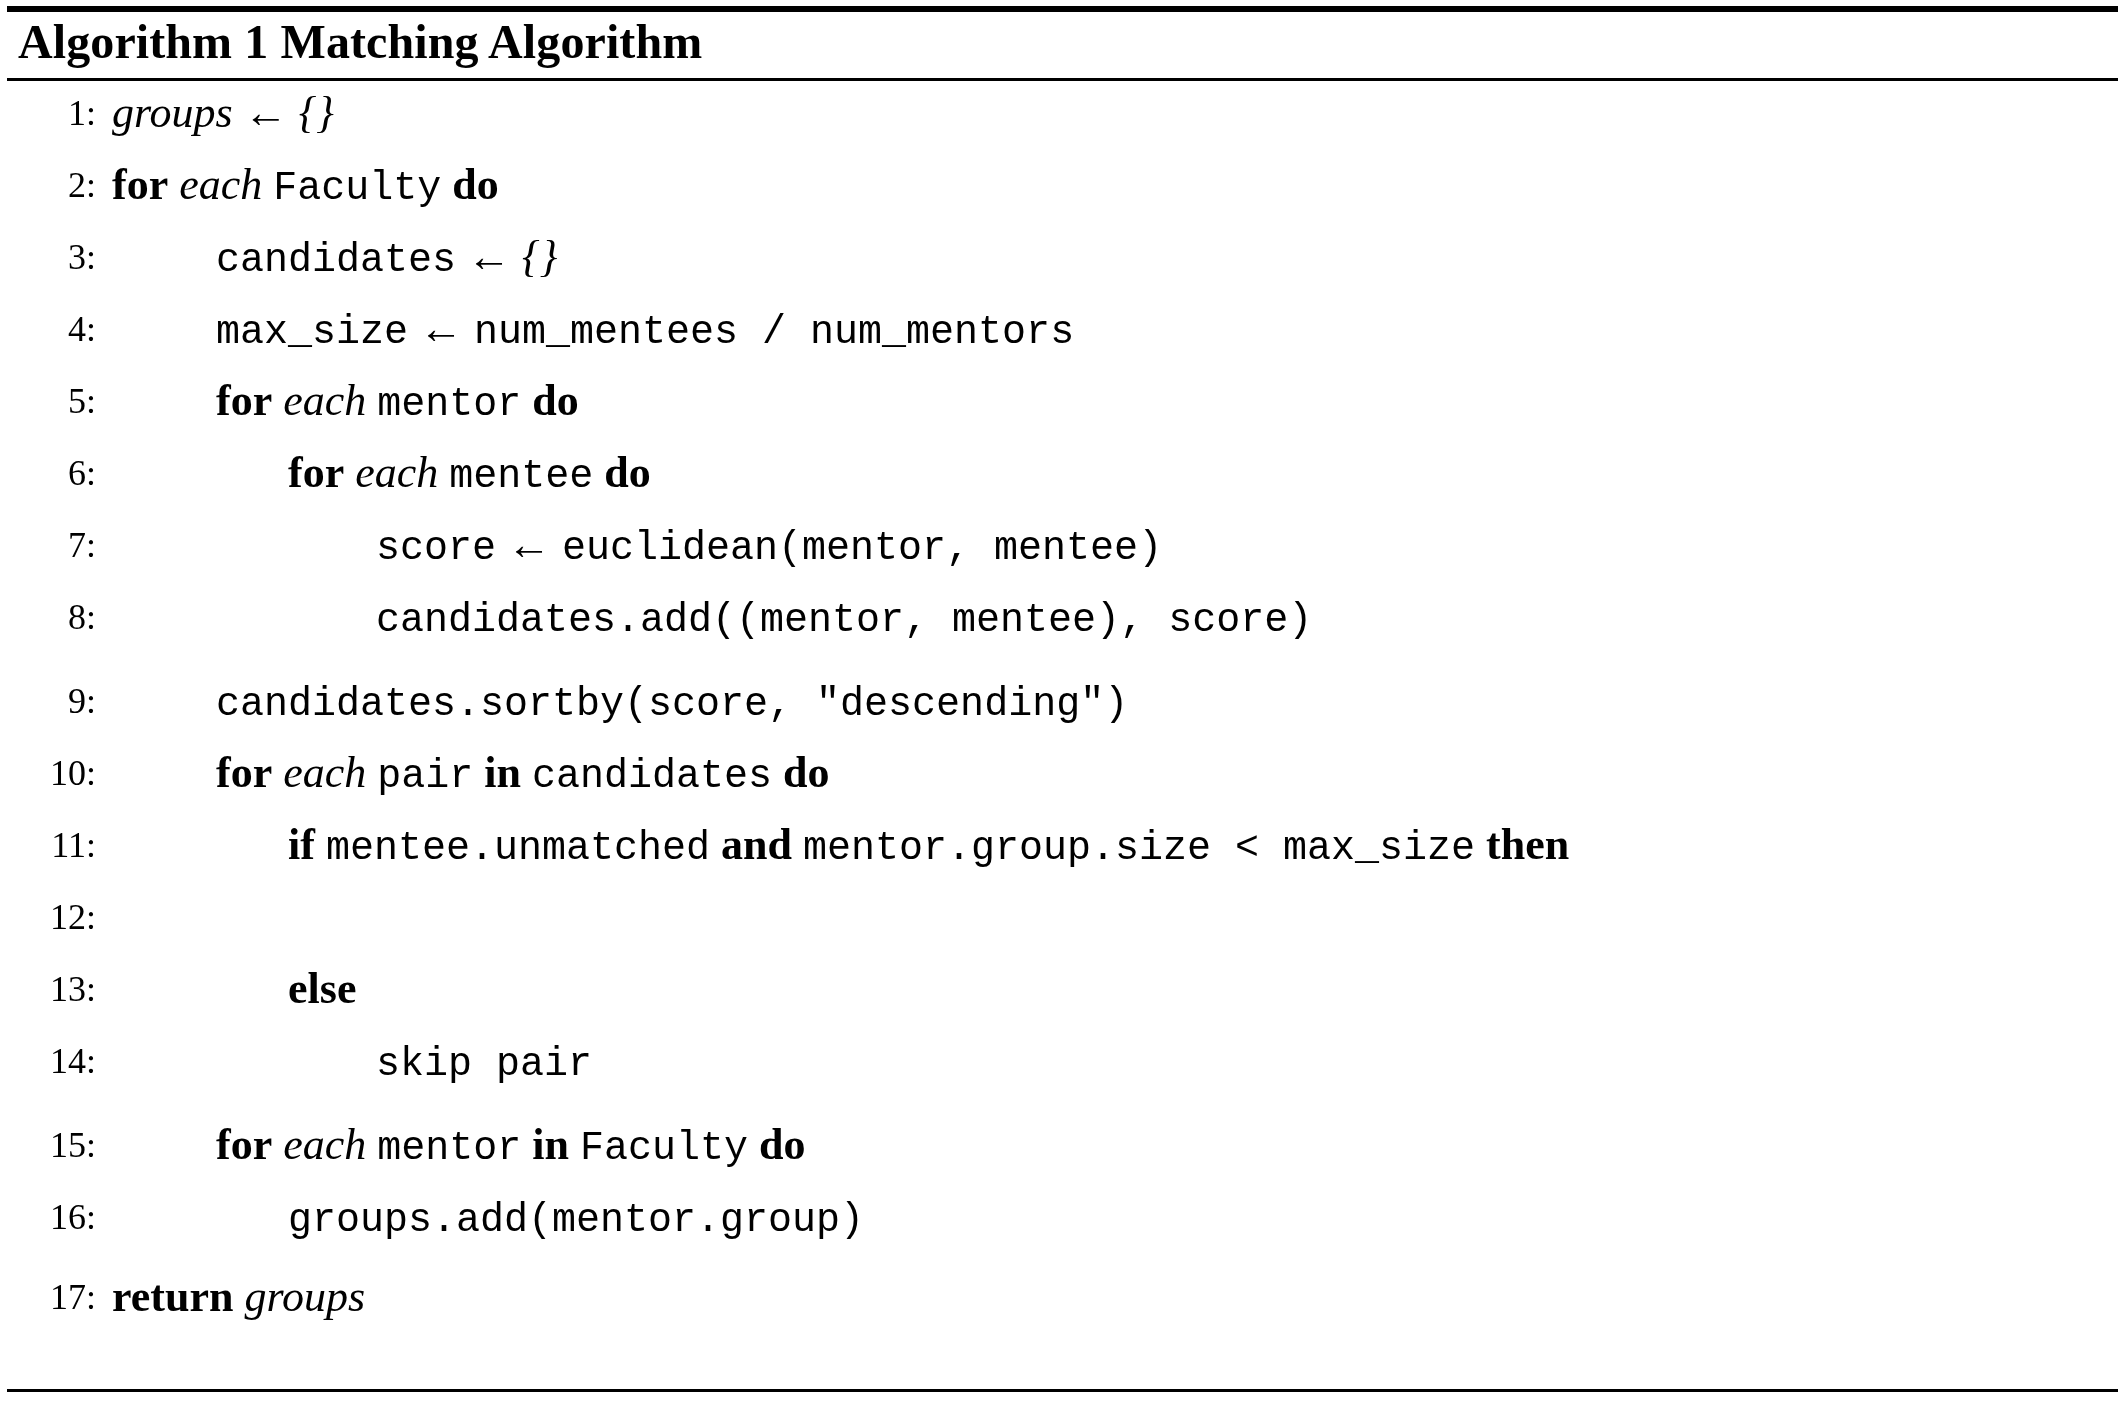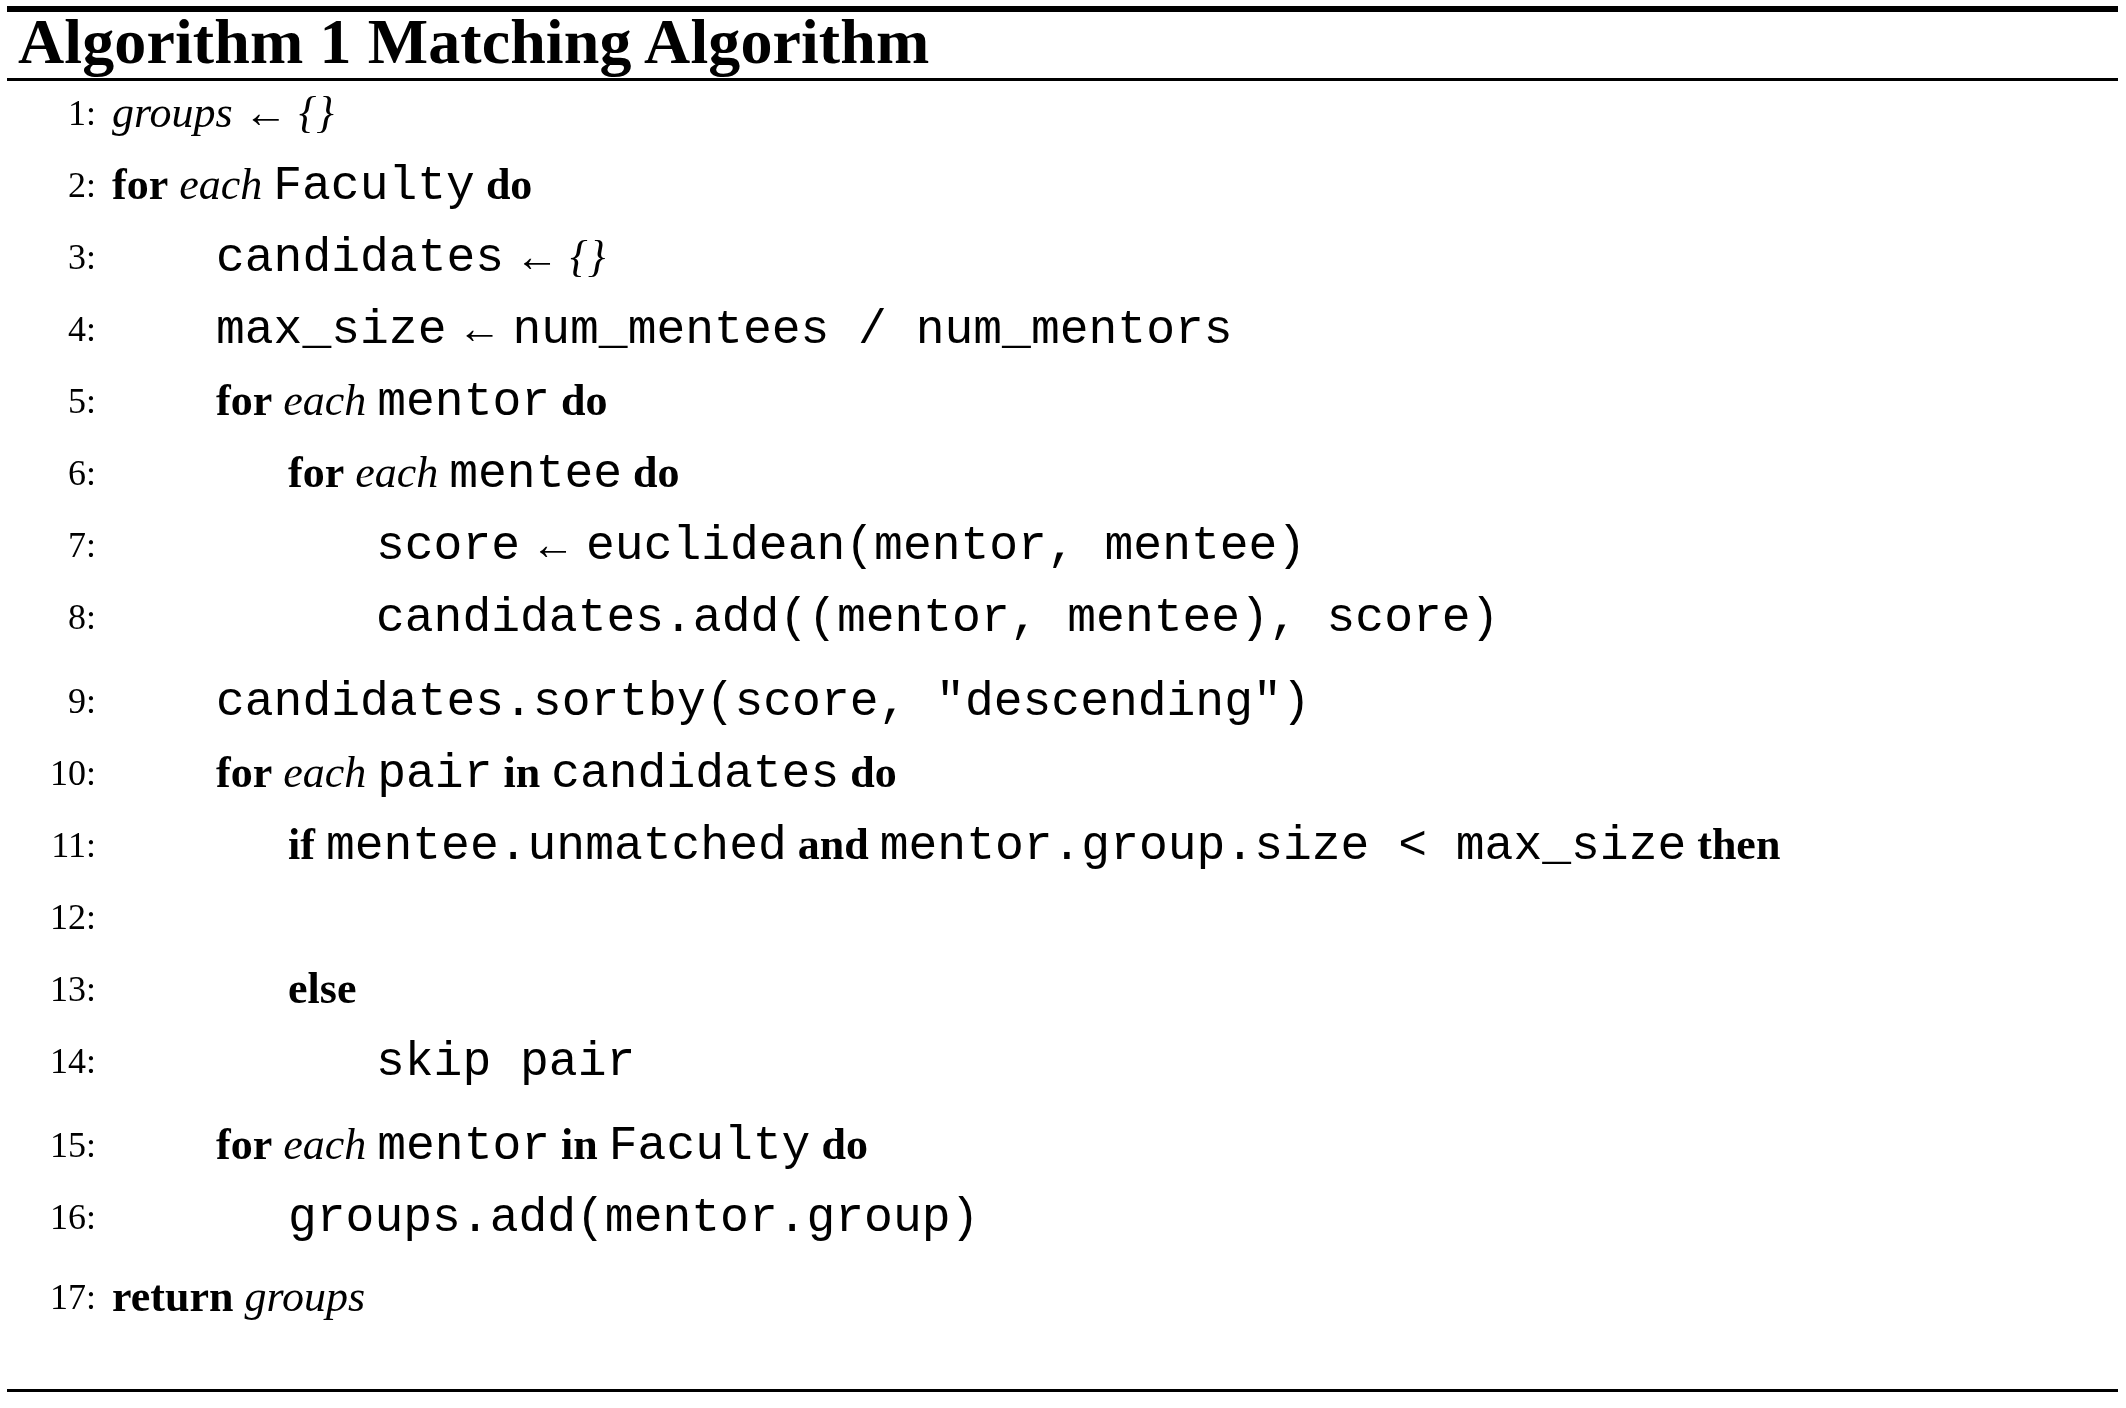--- a/index.html
+++ b/index.html
@@ -36,21 +36,21 @@
 
   
   .algo-title {
     position: absolute;
     left: 18px;
     top: 8px;
     height: 68px;
     display: flex;
     align-items: center;
     white-space: pre;
-    font-size: 64px;
+    font-size: 48px;
     line-height: 1;
     letter-spacing: 0.1px;
   }
   .algo-title .algo-label {
     font-weight: bold;
   }
   .algo-title .algo-name {
     font-weight: bold;
   }
 
@@ -102,21 +102,21 @@
     font-weight: bold;
   }
   .rm {
     font-family: "Liberation Serif", "DejaVu Serif", serif;
     font-weight: normal;
     font-style: italic;
   }
   .tt {
     font-family: "Liberation Mono", "DejaVu Sans Mono", monospace;
     font-weight: normal;
-    font-size: 48px;
+    font-size: 40px;
   }
   .op {
     font-family: "Liberation Serif", "DejaVu Serif", serif;
     font-weight: normal;
   }
 </style>
 </head>
 <body>
 
 <div class="algorithm-float">

